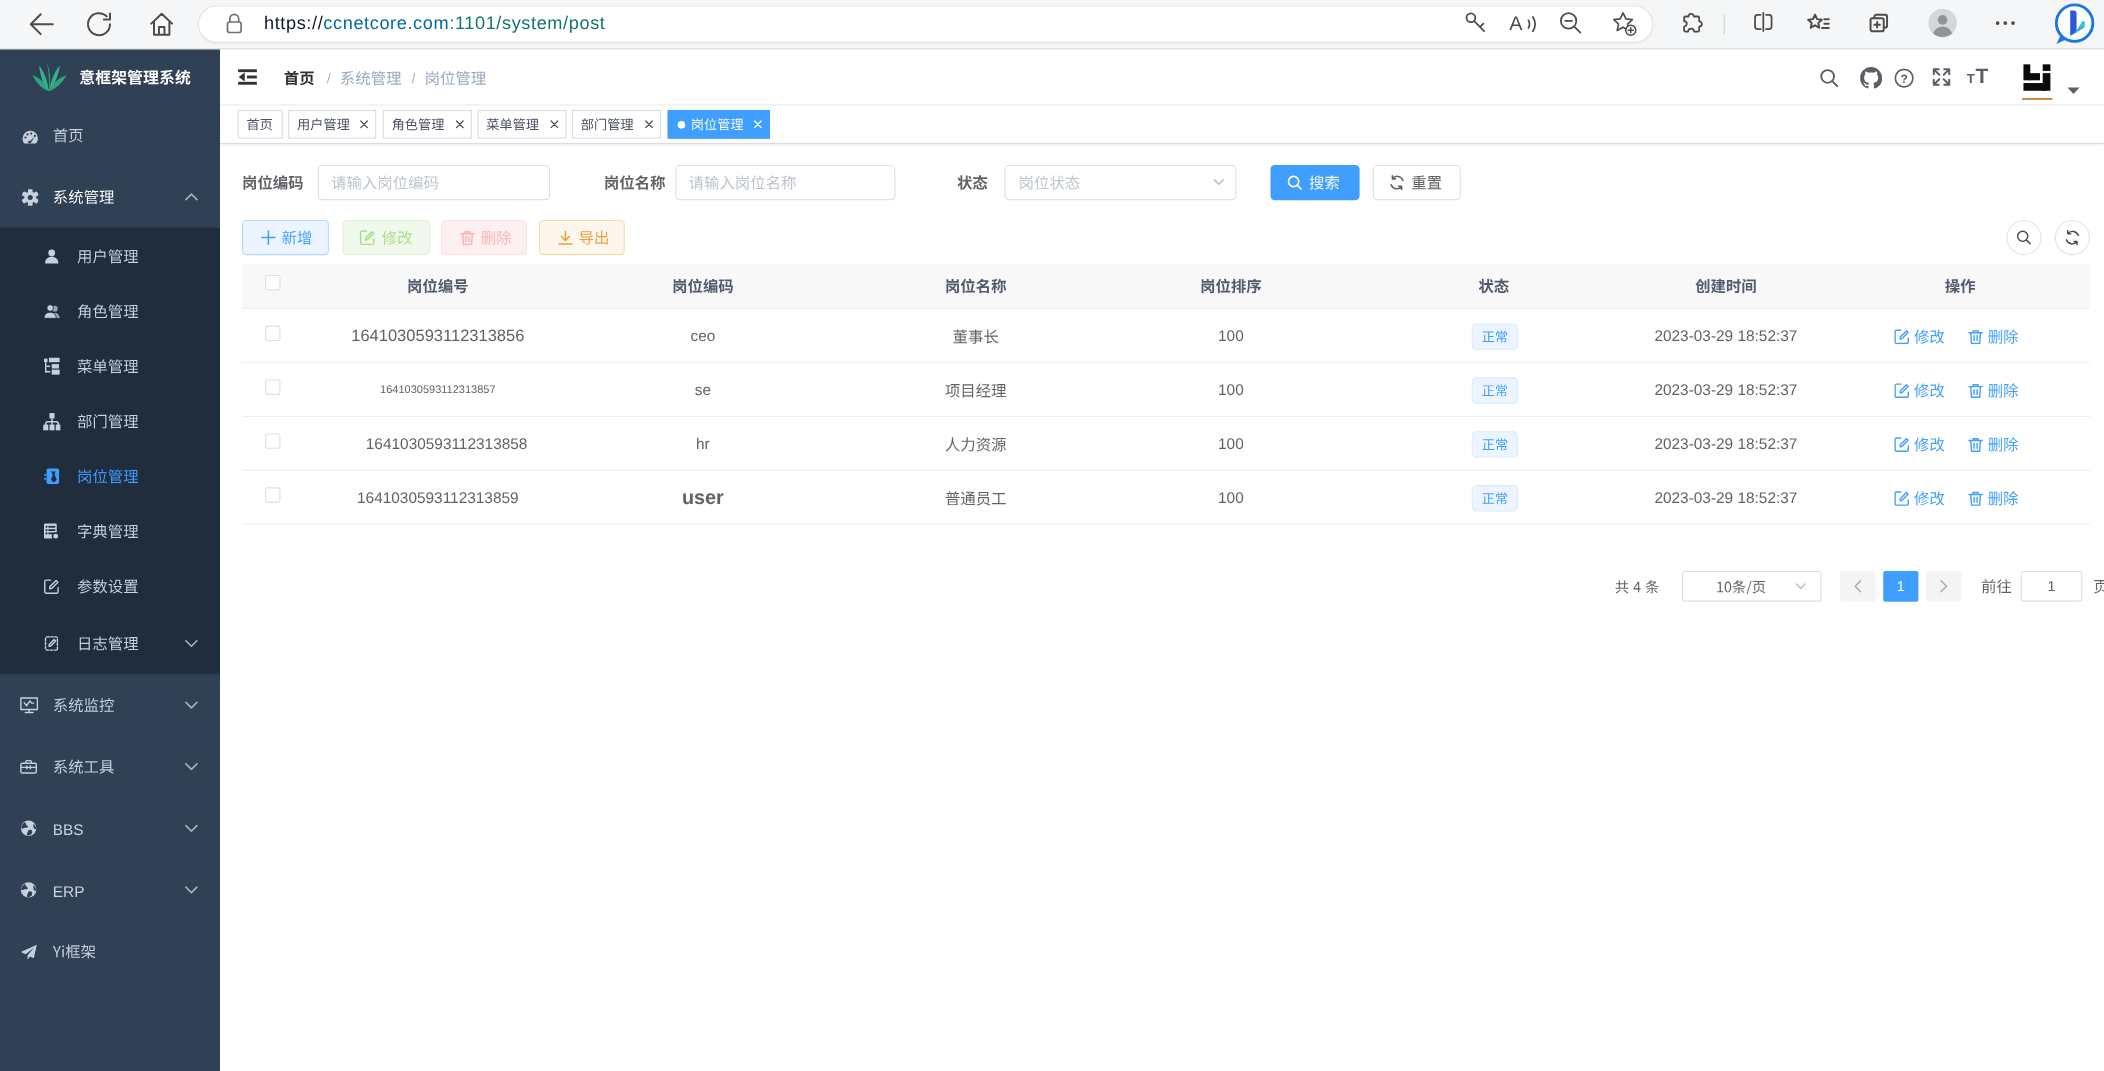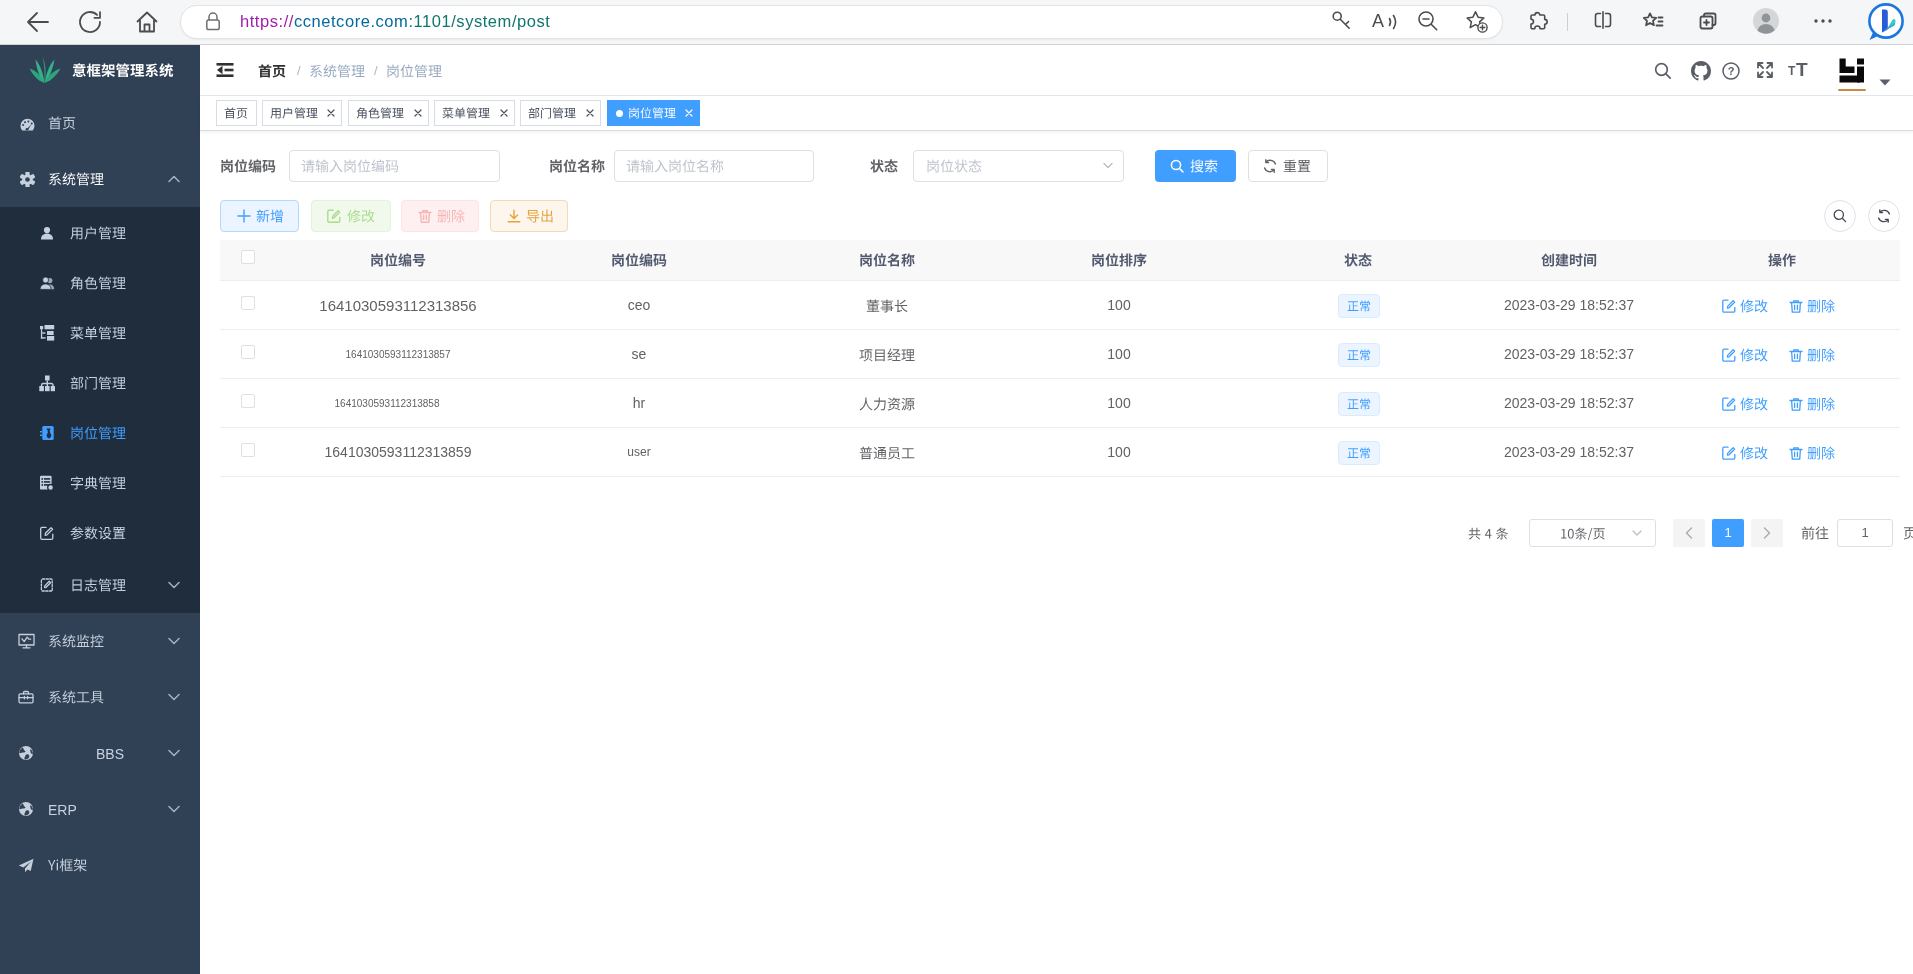--- a/index.html
+++ b/index.html
@@ -140,21 +140,21 @@
     <path style="fill:none;stroke:#4c4c4c;stroke-width:1.8;stroke-linecap:round;stroke-linejoin:round" d="M24 14a10 10 0 1 1-2.93-7.07M24 4.2V9.8h-5.6"></path>
   </svg>
 <svg style="position:absolute;left:133px;top:8px" width="28" height="28" viewBox="0 0 28 28">
     <path style="fill:none;stroke:#4c4c4c;stroke-width:1.8;stroke-linecap:round;stroke-linejoin:round" d="M4.5 13.5L14 4.5l9.5 9M7 11.3V23.5h14V11.3M11.5 23.5v-7h5v7"></path>
   </svg>
 <div style="position:absolute;left:180px;top:5px;width:1323px;height:34px;background:#fff;border:1px solid #e3e3e3;border-radius:17px;box-sizing:border-box;box-shadow:0 1px 2px rgba(0,0,0,0.05)"></div>
 <svg style="position:absolute;left:203px;top:11px" width="20" height="22" viewBox="0 0 20 22">
     <path style="fill:none;stroke:#6f6f6f;stroke-width:1.5" d="M6 9V6a4 4 0 0 1 8 0v3"></path>
     <rect x="3.8" y="9" width="12.4" height="9.5" rx="1.8" style="fill:none;stroke:#6f6f6f;stroke-width:1.5"></rect>
   </svg>
-<div class="ht" style="left:240.0px;top:9.1px;font-size:16.5px;color:#72767b;font-weight:400;font-family:'Liberation Sans', sans-serif;line-height:24.8px;height:24.8px;white-space:pre;letter-spacing:0.55px;"><span style="color:#a21caf">https://</span><span style="color:#0369a1">ccnetcore.com</span><span style="color:#0f766e">:1101/system/post</span></div>
+<div class="ht" style="left:240.0px;top:9.1px;font-size:16.5px;color:#72767b;font-weight:400;font-family:'Liberation Sans', sans-serif;line-height:24.8px;height:24.8px;white-space:pre;letter-spacing:0.55px;"><span style="color:#0f172a">https://</span><span style="color:#0369a1">ccnetcore.com</span><span style="color:#0f766e">:1101/system/post</span></div>
 <svg style="position:absolute;left:1330px;top:9px" width="24" height="24" viewBox="0 0 24 24">
     <circle cx="7.2" cy="7.2" r="4" style="fill:none;stroke:#4c4c4c;stroke-width:1.6;stroke-linecap:round;stroke-linejoin:round"></circle>
     <path style="fill:none;stroke:#4c4c4c;stroke-width:1.6;stroke-linecap:round;stroke-linejoin:round" d="M10.2 10.2l9 9M15.5 15.5l3-3"></path>
   </svg>
 <div class="ht" style="left:1372.0px;top:7.5px;font-size:18.0px;color:#4c4c4c;font-weight:400;font-family:'Liberation Sans', sans-serif;line-height:27.0px;height:27.0px;white-space:pre;">A</div>
 <svg style="position:absolute;left:1386px;top:10px" width="24" height="24" viewBox="0 0 24 24">
     <path style="fill:none;stroke:#4c4c4c;stroke-width:1.6;stroke-linecap:round;stroke-linejoin:round" d="M3.5 8.5a7 7 0 0 1 0 7M7.5 5.5a12 12 0 0 1 0 13"></path>
   </svg>
 <svg style="position:absolute;left:1416px;top:9px" width="24" height="24" viewBox="0 0 24 24">
     <circle cx="10" cy="10" r="7" style="fill:none;stroke:#4c4c4c;stroke-width:1.6;stroke-linecap:round;stroke-linejoin:round"></circle>
@@ -217,21 +217,21 @@
   </svg>
 <svg class="t" style="left:48.0px;top:172.0px;width:56.00px;height:14.00px;color:#fff">
     <use href="#t2"></use>
   </svg>
 <svg class="t" style="left:48.0px;top:634.0px;width:56.00px;height:14.00px;color:#c8d1de">
     <use href="#t3"></use>
   </svg>
 <svg class="t" style="left:48.0px;top:690.0px;width:56.00px;height:14.00px;color:#c8d1de">
     <use href="#t4"></use>
   </svg>
-<div class="ht" style="left:48.0px;top:743.5px;font-size:14.0px;color:#c8d1de;font-weight:400;font-family:'Liberation Sans', sans-serif;line-height:21.0px;height:21.0px;white-space:pre;margin-left:48px;">BBS</div>
+<div class="ht" style="left:48.0px;top:743.5px;font-size:14.0px;color:#c8d1de;font-weight:400;font-family:'Liberation Sans', sans-serif;line-height:21.0px;height:21.0px;white-space:pre;">BBS</div>
 <div class="ht" style="left:48.0px;top:799.5px;font-size:14.0px;color:#c8d1de;font-weight:400;font-family:'Liberation Sans', sans-serif;line-height:21.0px;height:21.0px;white-space:pre;">ERP</div>
 <svg class="t" style="left:48.0px;top:858.0px;width:39.28px;height:14.00px;color:#c8d1de">
     <use href="#t5"></use>
   </svg>
 <svg class="t" style="left:70.0px;top:226.0px;width:56.00px;height:14.00px;color:#c8d1de">
     <use href="#t6"></use>
   </svg>
 <svg class="t" style="left:70.0px;top:276.0px;width:56.00px;height:14.00px;color:#c8d1de">
     <use href="#t7"></use>
   </svg>
@@ -606,21 +606,21 @@
     <use href="#t24"></use>
   </svg>
 <svg style="position:absolute;left:1789px;top:347.5px" width="14" height="14" viewBox="0 0 14 14">
     <path style="fill:none;stroke:#409eff;stroke-width:1.3;stroke-linecap:round;stroke-linejoin:round" d="M1 3.5h12M4.7 3.5V1.8h4.6v1.7M2.6 3.5l.7 9.7h7.4l.7-9.7M5.6 6.2v4.4M8.4 6.2v4.4"></path>
   </svg>
 <svg class="t" style="left:1807.0px;top:347.5px;width:28.00px;height:14.00px;color:#409eff">
     <use href="#t25"></use>
   </svg>
 <div style="position:absolute;left:220px;top:427px;width:1680px;height:1px;background:#ebeef5;"></div>
 <div style="position:absolute;left:241px;top:394.0px;width:14px;height:14px;border:1px solid #dcdfe6;border-radius:2px;background:#fff;box-sizing:border-box;"></div>
-<div class="ht" style="left:387px;top:393.0px;font-size:10px;color:#606266;font-weight:400;font-family:'Liberation Sans', sans-serif;line-height:21.0px;height:21.0px;white-space:pre;transform:translateX(-50%);">1641030593112313858</div>
+<div class="ht" style="left:406px;top:393.0px;font-size:14.0px;color:#606266;font-weight:400;font-family:'Liberation Sans', sans-serif;line-height:21.0px;height:21.0px;white-space:pre;transform:translateX(-50%);">1641030593112313858</div>
 <div class="ht" style="left:639.0px;top:393.0px;font-size:14.0px;color:#606266;font-weight:400;font-family:'Liberation Sans', sans-serif;line-height:21.0px;height:21.0px;white-space:pre;transform:translateX(-50%);">hr</div>
 <svg class="t" style="left:859.0px;top:396.5px;width:56.00px;height:14.00px;color:#606266">
     <use href="#t34"></use>
   </svg>
 <div class="ht" style="left:1119.0px;top:393.0px;font-size:14.0px;color:#606266;font-weight:400;font-family:'Liberation Sans', sans-serif;line-height:21.0px;height:21.0px;white-space:pre;transform:translateX(-50%);">100</div>
 <div style="position:absolute;left:1338px;top:391.5px;width:42px;height:24px;background:#ecf5ff;border:1px solid #d9ecff;border-radius:4px;box-sizing:border-box;"></div>
 <svg class="t" style="left:1347.0px;top:397.5px;width:24.00px;height:12.00px;color:#409eff">
     <use href="#t32"></use>
   </svg>
 <div class="ht" style="left:1569.0px;top:393.0px;font-size:14.0px;color:#606266;font-weight:400;font-family:'Liberation Sans', sans-serif;line-height:21.0px;height:21.0px;white-space:pre;transform:translateX(-50%);">2023-03-29 18:52:37</div>
@@ -633,21 +633,21 @@
   </svg>
 <svg style="position:absolute;left:1789px;top:396.5px" width="14" height="14" viewBox="0 0 14 14">
     <path style="fill:none;stroke:#409eff;stroke-width:1.3;stroke-linecap:round;stroke-linejoin:round" d="M1 3.5h12M4.7 3.5V1.8h4.6v1.7M2.6 3.5l.7 9.7h7.4l.7-9.7M5.6 6.2v4.4M8.4 6.2v4.4"></path>
   </svg>
 <svg class="t" style="left:1807.0px;top:396.5px;width:28.00px;height:14.00px;color:#409eff">
     <use href="#t25"></use>
   </svg>
 <div style="position:absolute;left:220px;top:476px;width:1680px;height:1px;background:#ebeef5;"></div>
 <div style="position:absolute;left:241px;top:443.0px;width:14px;height:14px;border:1px solid #dcdfe6;border-radius:2px;background:#fff;box-sizing:border-box;"></div>
 <div class="ht" style="left:398.0px;top:442.0px;font-size:14.0px;color:#606266;font-weight:400;font-family:'Liberation Sans', sans-serif;line-height:21.0px;height:21.0px;white-space:pre;transform:translateX(-50%);">1641030593112313859</div>
-<div class="ht" style="left:639.0px;top:442.0px;font-size:12px;color:#606266;font-weight:400;font-family:'Liberation Sans', sans-serif;line-height:21.0px;height:21.0px;white-space:pre;transform:translateX(-50%);">user</div>
+<div class="ht" style="left:639.0px;top:442.0px;font-size:18px;color:#606266;font-weight:700;font-family:'Liberation Sans', sans-serif;line-height:21.0px;height:21.0px;white-space:pre;transform:translateX(-50%);">user</div>
 <svg class="t" style="left:859.0px;top:445.5px;width:56.00px;height:14.00px;color:#606266">
     <use href="#t35"></use>
   </svg>
 <div class="ht" style="left:1119.0px;top:442.0px;font-size:14.0px;color:#606266;font-weight:400;font-family:'Liberation Sans', sans-serif;line-height:21.0px;height:21.0px;white-space:pre;transform:translateX(-50%);">100</div>
 <div style="position:absolute;left:1338px;top:440.5px;width:42px;height:24px;background:#ecf5ff;border:1px solid #d9ecff;border-radius:4px;box-sizing:border-box;"></div>
 <svg class="t" style="left:1347.0px;top:446.5px;width:24.00px;height:12.00px;color:#409eff">
     <use href="#t32"></use>
   </svg>
 <div class="ht" style="left:1569.0px;top:442.0px;font-size:14.0px;color:#606266;font-weight:400;font-family:'Liberation Sans', sans-serif;line-height:21.0px;height:21.0px;white-space:pre;transform:translateX(-50%);">2023-03-29 18:52:37</div>
 <svg style="position:absolute;left:1722px;top:445.5px" width="14" height="14" viewBox="0 0 14 14">

